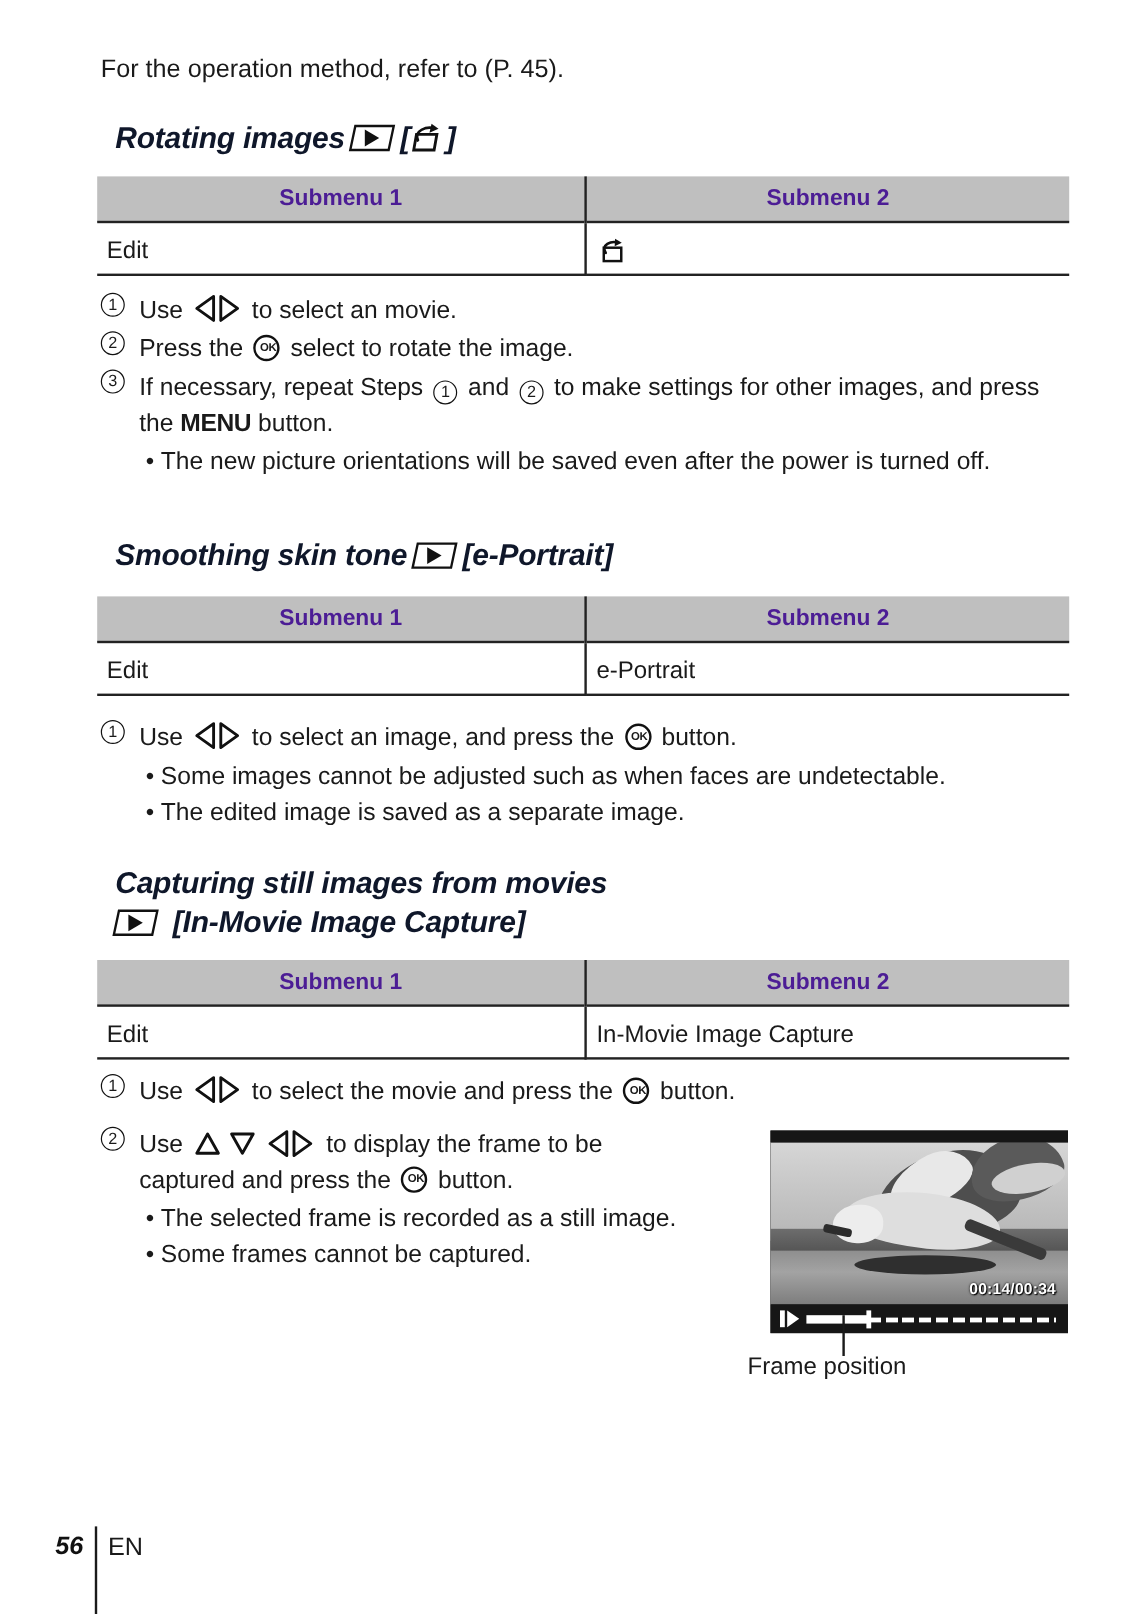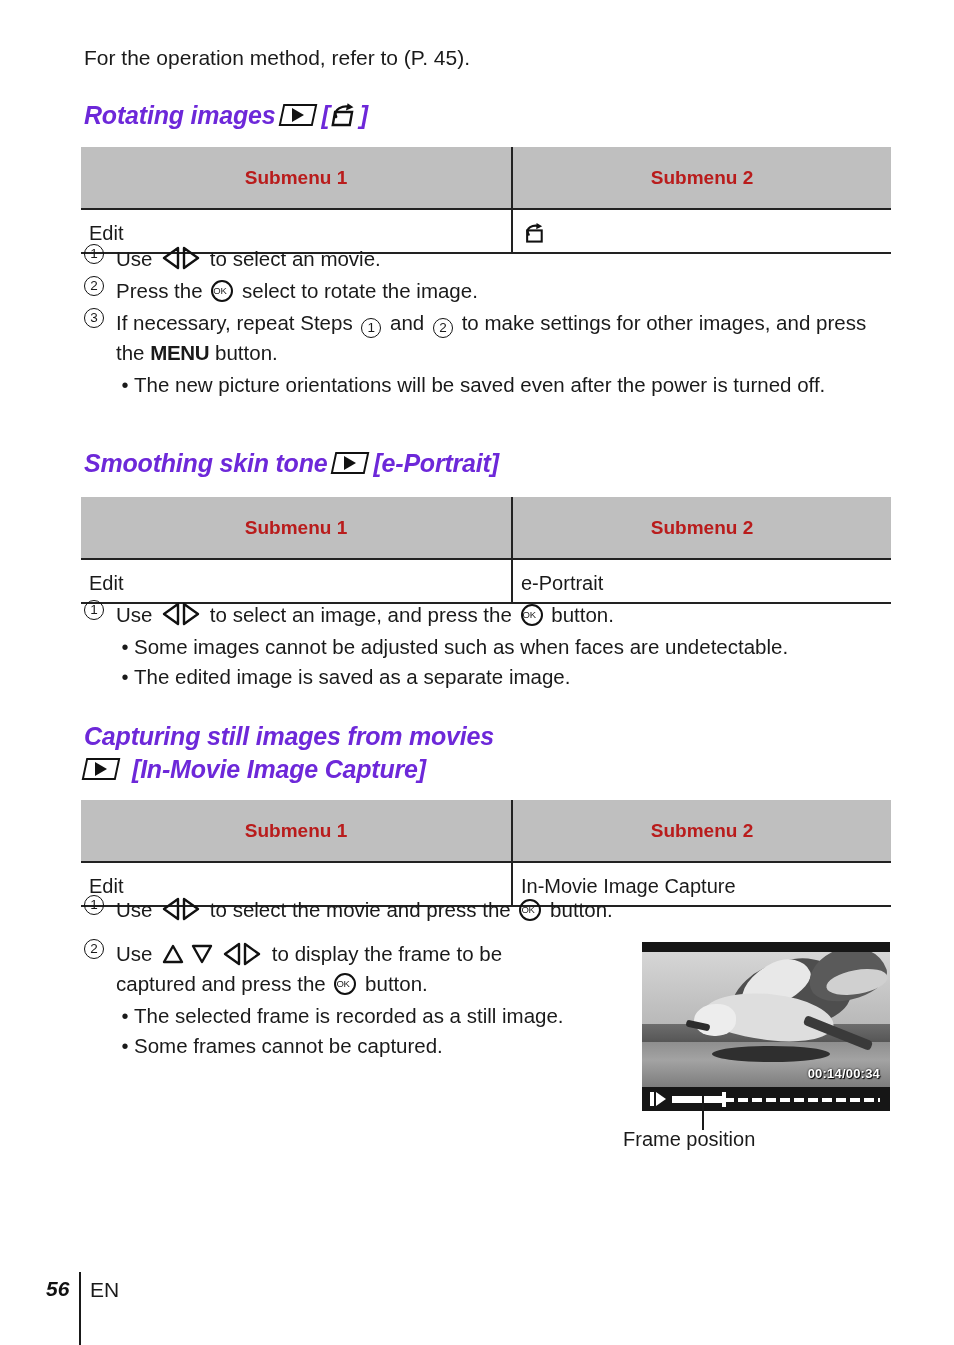--- a/index.html
+++ b/index.html
@@ -27,27 +27,27 @@
     left: 84px;
     top: 44px;
     font-size: 21px;
     line-height: 28px;
     color: #1a1a1a;
   }
 
   
   .section-heading {
     position: absolute;
-    left: 84px;
+    left: 96px;
     font-style: italic;
     font-weight: bold;
     font-size: 25px;
     line-height: 32px;
     letter-spacing: -0.2px;
-    color: #6d28d9;
+    color: #0f172a;
     display: flex;
     align-items: center;
     gap: 0;
     white-space: nowrap;
   }
   .section-heading .htext { display: inline-block; }
 
   
   
   .icon-playback {
@@ -120,23 +120,23 @@
     vertical-align: -4px;
     margin: 0 3px;
     position: relative;
     box-sizing: border-box;
     flex: none;
   }
   .icon-ok i {
     position: absolute;
     left: 0; right: 1px; top: 50%;
     transform: translateY(-50%);
-    text-align: left;
+    text-align: right;
     font-style: normal;
-    font-weight: normal;
+    font-weight: bold;
     font-size: 9.5px;
     line-height: 1;
     letter-spacing: -0.3px;
   }
 
   
   .step-num {
     display: inline-block;
     width: 20px;
     height: 20px;
@@ -159,23 +159,23 @@
     width: 810px;
     border-collapse: collapse;
     table-layout: fixed;
   }
   .submenu-table th {
     background: #bfbfbf;
     font-size: 19px;
     font-weight: bold;
     height: 37px;
     text-align: center;
-    color: #b91c1c;
+    color: #4c1d95;
     border: none;
-    padding: 12px;
+    padding: 0;
   }
   .submenu-table th.col1 {
     border-right: 2px solid #222;
     width: 406px;
   }
   .submenu-table td {
     font-size: 20px;
     height: 38px;
     padding: 4px 0 0 8px;
     border-top: 2px solid #222;

